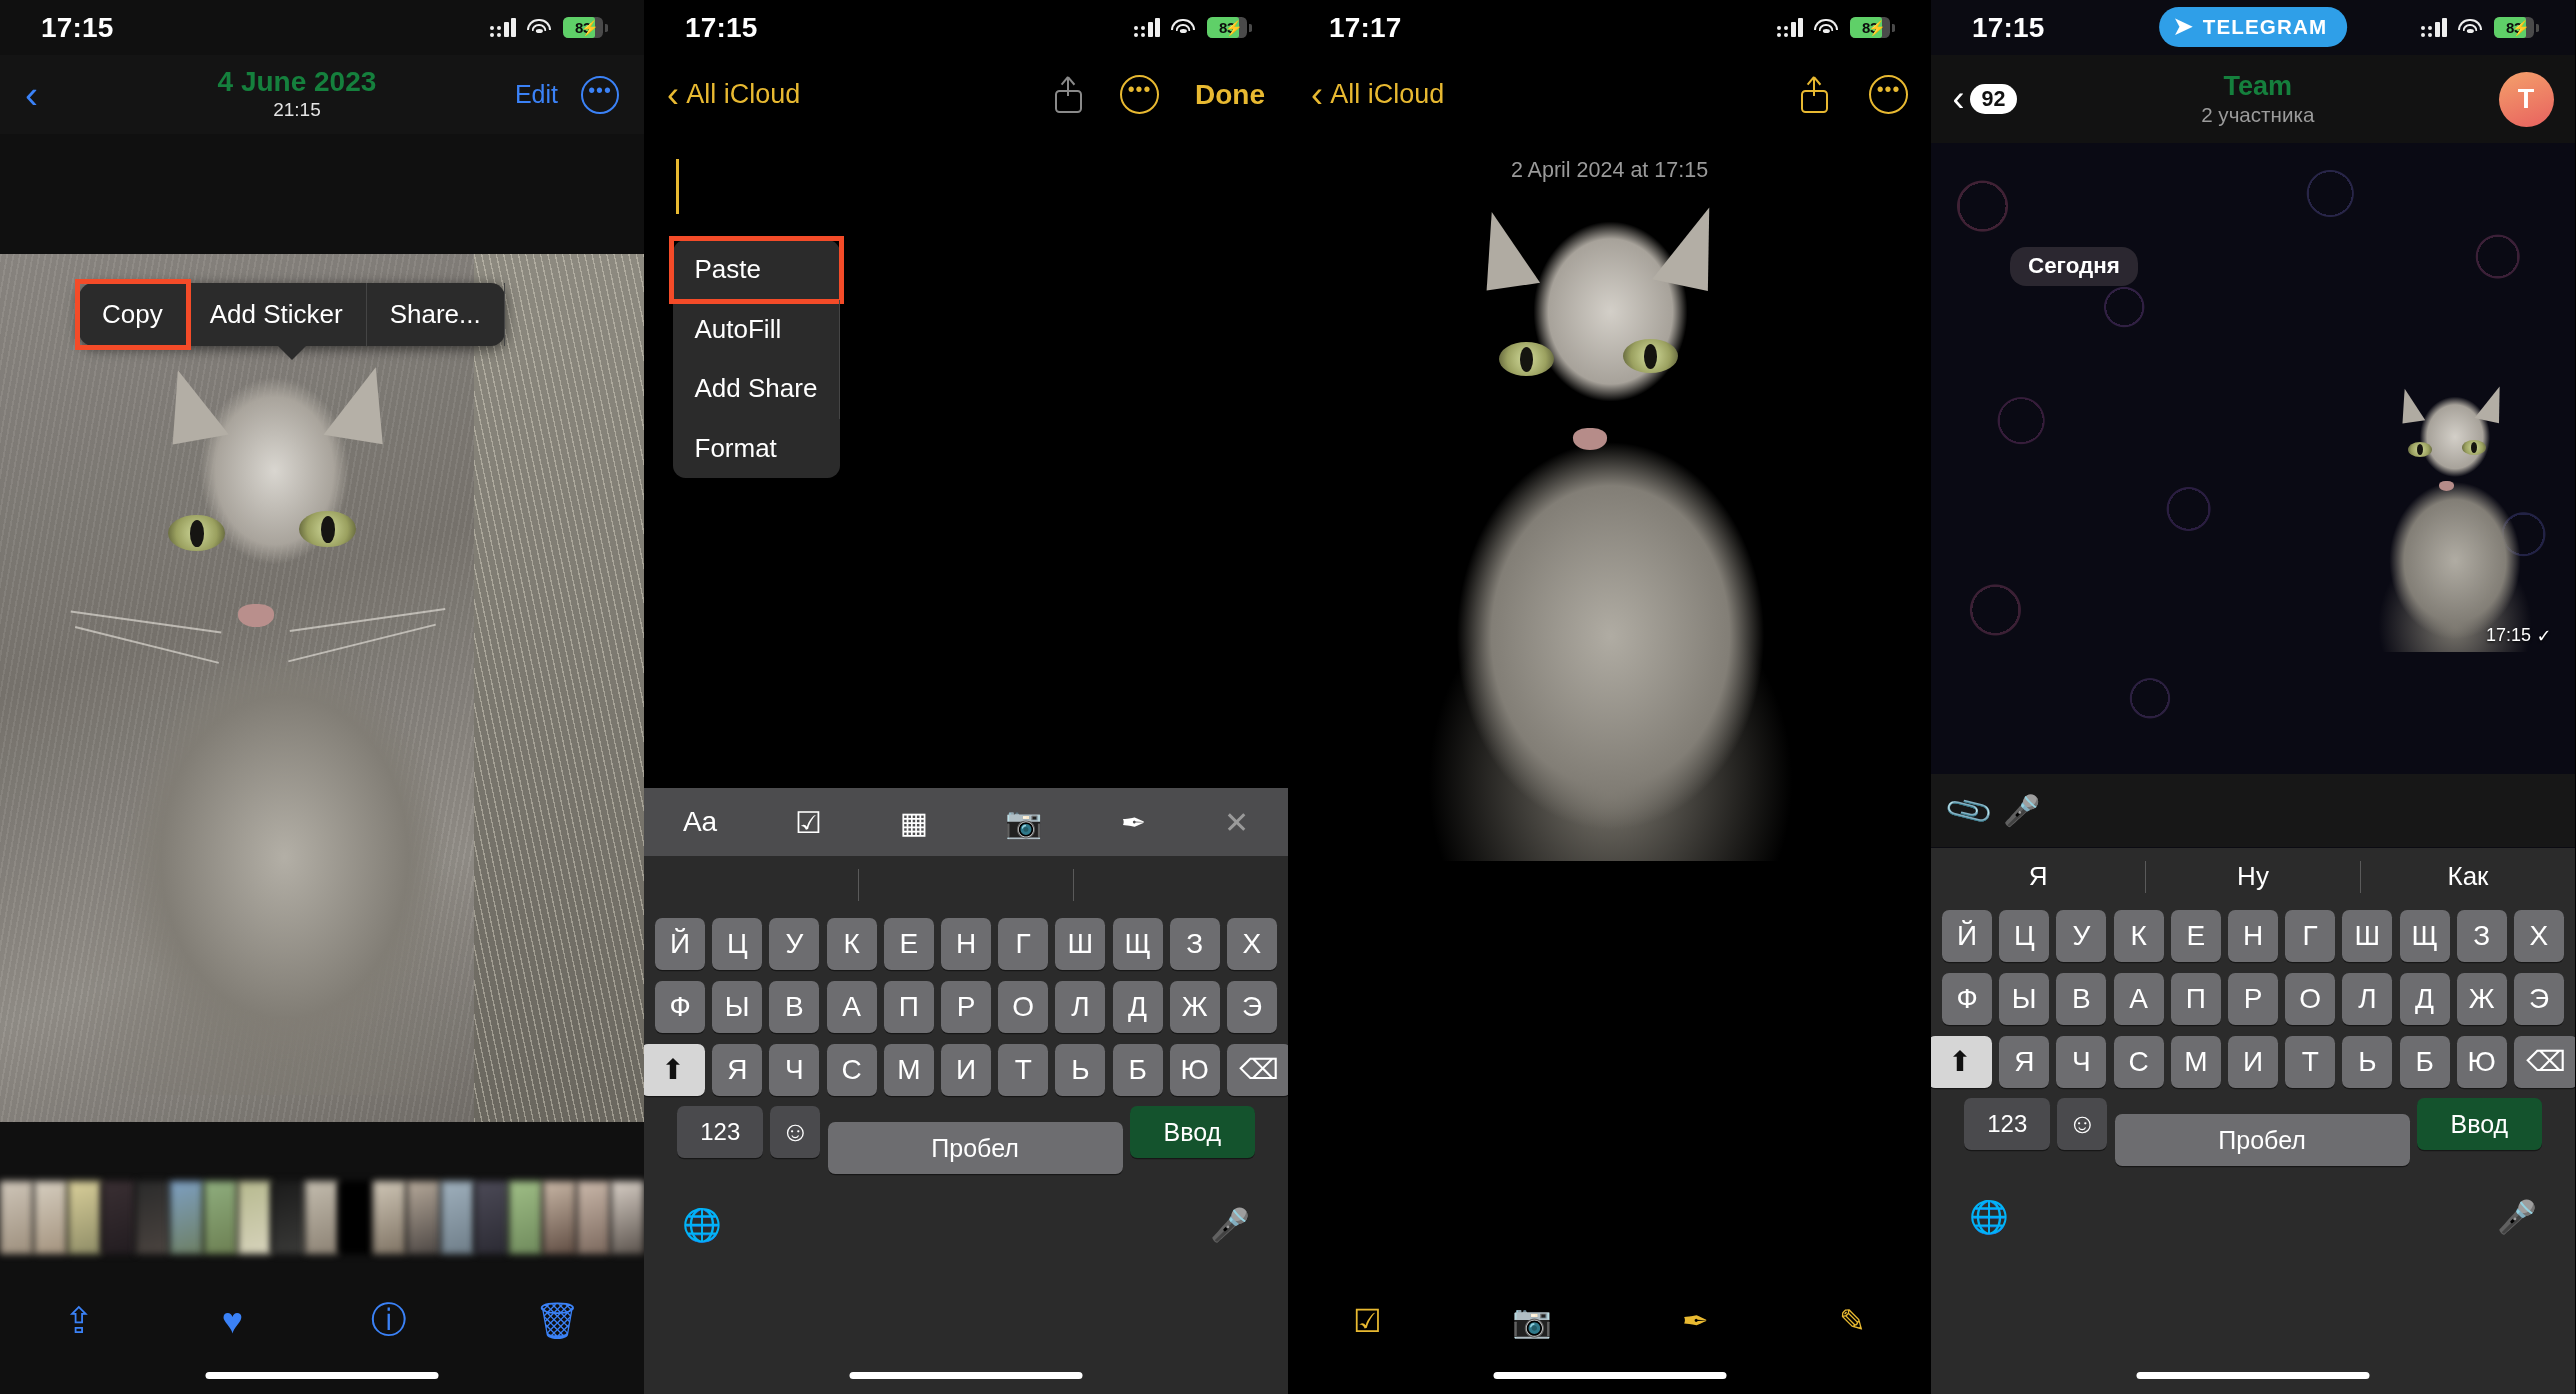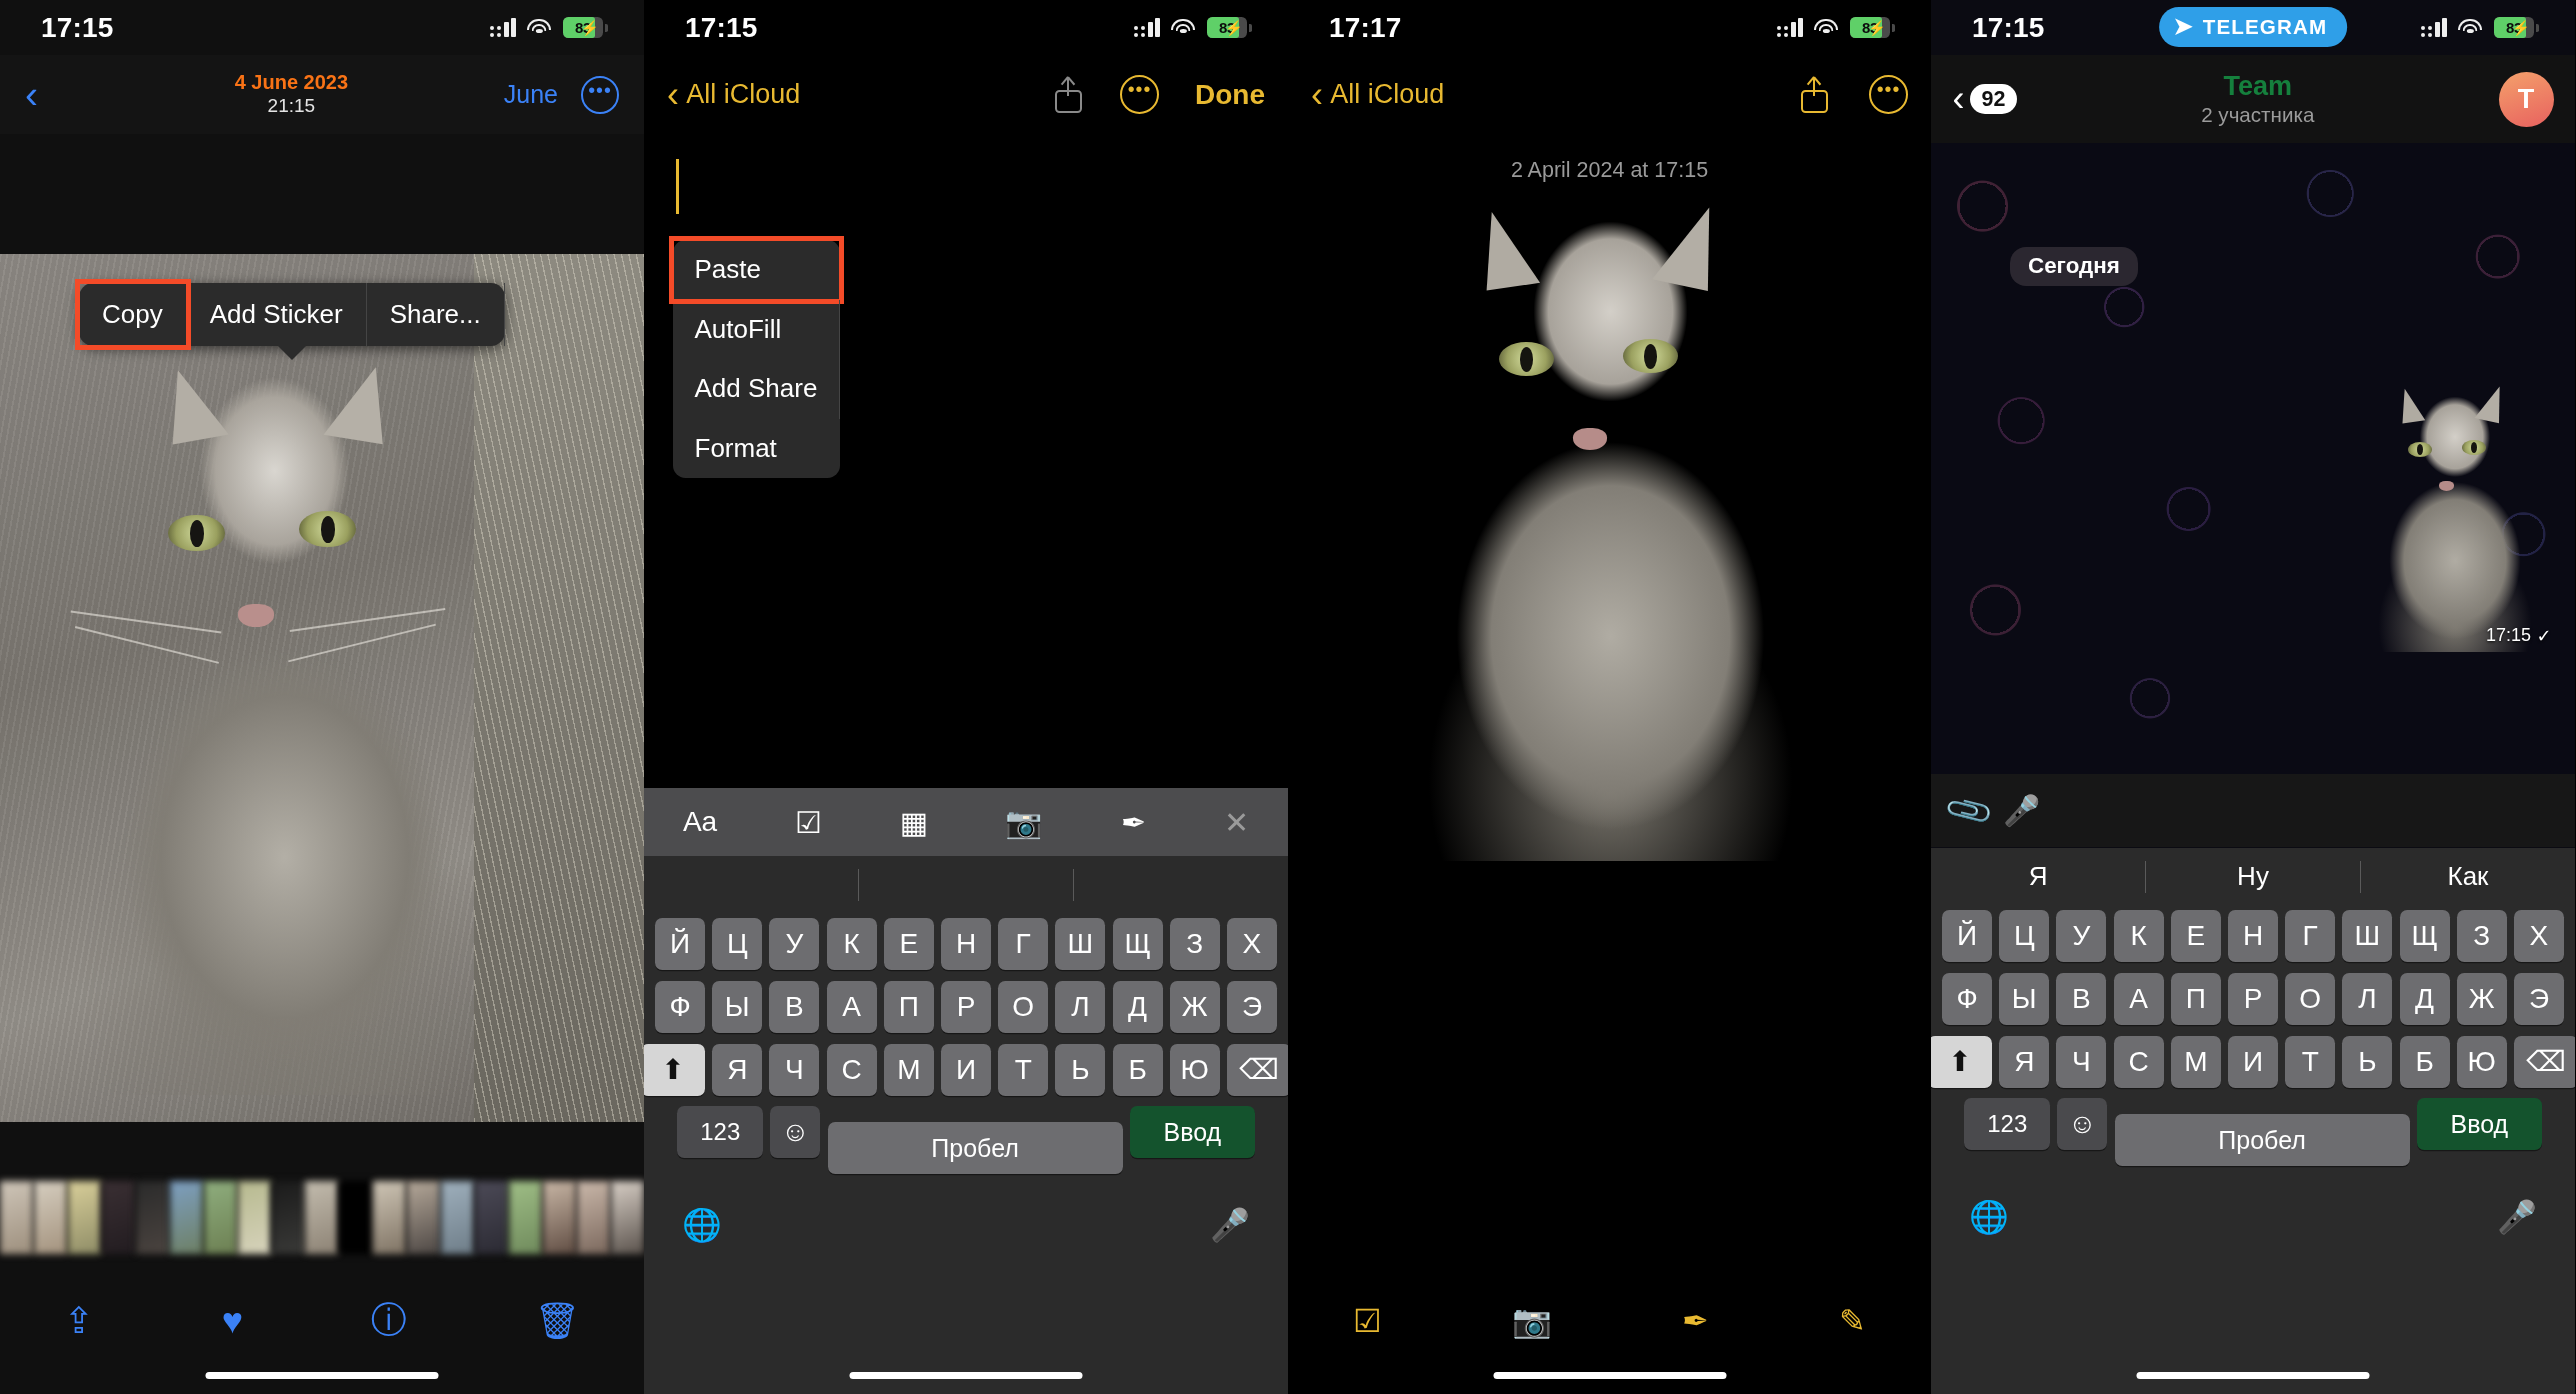--- a/index.html
+++ b/index.html
@@ -40,21 +40,21 @@
   .batt .bolt { position:absolute; right:3.6px; top:50%; transform:translateY(-50%); z-index:3;
      color:#fff; font-size:14.3px; }
   .batt::after { content:""; position:absolute; right:-4.5px; top:6.3px; width:2.7px; height:8px;
      background:#4a4a4a; border-radius:0 1.8px 1.8px 0; }
 
   
   .p1-nav { position:absolute; top:55px; left:0; right:0; height:79px; background:#141414;
      display:flex; align-items:center; padding:0 25px; }
   .p1-back { color:#3b82f7; font-size:39px; line-height:1; font-weight:300; width:54px; }
   .p1-title { flex:1; text-align:center; }
-  .p1-title .d { color:#f97316; font-size:20px; font-weight:600; line-height:1.15;}
+  .p1-title .d { color:#15803d; font-size:28px; font-weight:600; line-height:1.15;}
   .p1-title .t { color:#e4e4e4; font-size:19px; line-height:1.3;}
   .p1-edit { color:#3b82f7; font-size:25px; margin-right:23px; }
   .p1-more { width:38px;height:38px;border:2.1px solid #3b82f7;border-radius:50%;
      display:flex;align-items:center;justify-content:center;color:#3b82f7;font-size:19.7px;
      letter-spacing:0.9px; padding-bottom:9px;}
   .p1-photo { position:absolute; top:254px; left:0; width:644px; height:868px; overflow:hidden;
      background:#3a3a3a; }
   .p1-photo .wood { position:absolute; inset:0;
      background:
       repeating-linear-gradient(100deg, rgba(255,255,255,.035) 0 1.8px, rgba(0,0,0,.05) 1.8px 6.3px),
@@ -252,21 +252,21 @@
       </div>
     </div>
   </div>
 
   <div class="p1-nav">
     <div class="p1-back">‹</div>
     <div class="p1-title">
       <div class="d">4 June 2023</div>
       <div class="t">21:15</div>
     </div>
-    <div class="p1-edit">June</div>
+    <div class="p1-edit">Edit</div>
     <div class="p1-more">•••</div>
   </div>
 
   <div class="p1-photo">
     <div class="wood"></div>
     <div class="grass"></div>
     <div class="p1-cat">
       <div class="ear earL"></div>
         <div class="ear earR"></div>
       <div class="eye eyeL">

